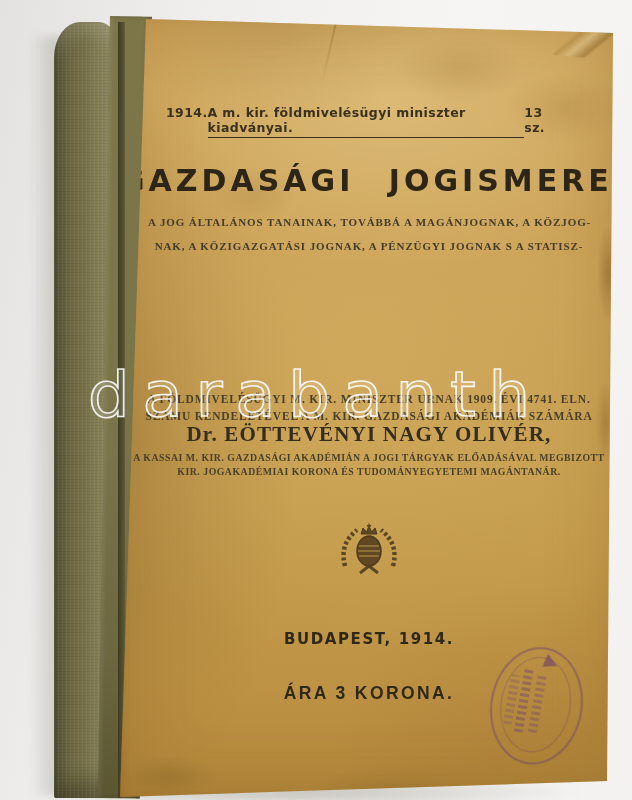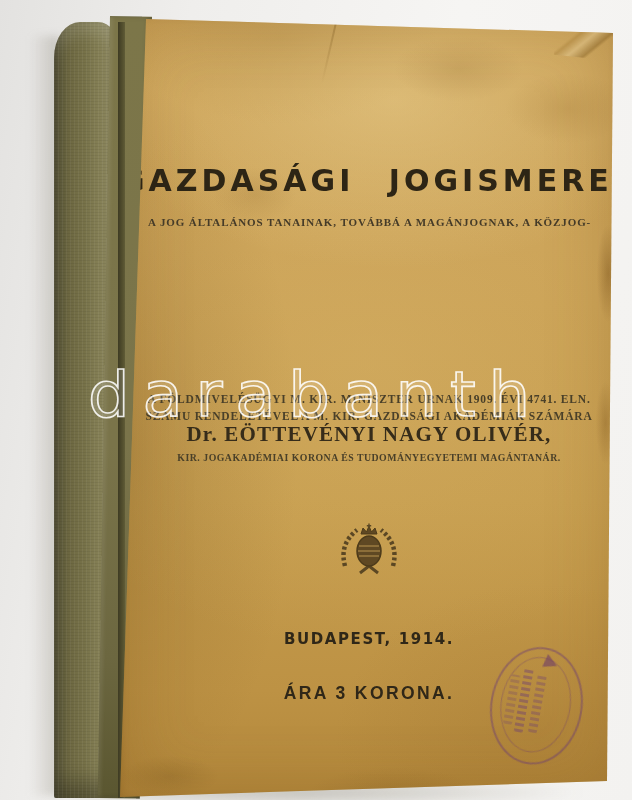--- a/index.html
+++ b/index.html
@@ -167,35 +167,42 @@
   </div>
   <div class="cloth-strip"></div>
   <div class="hinge"></div>
 
   <div class="cover">
     <div class="stains"></div>
     <div class="vignette"></div>
     <div class="corner-wear"></div>
     <div class="crease"></div>
 
+    <div class="header-row">
+      <span>1914.</span>
+      <span class="series-underline">A m. kir. földmivelésügyi miniszter kiadványai.</span>
+      <span>13 sz.</span>
+    </div>
 
     <div class="book-title">GAZDASÁGI JOGISMERET.</div>
 
     <div class="subtitle-block">
       <div>A JOG ÁLTALÁNOS TANAINAK, TOVÁBBÁ A MAGÁNJOGNAK, A KÖZJOG-</div>
+      <div>NAK, A KÖZIGAZGATÁSI JOGNAK, A PÉNZÜGYI JOGNAK S A STATISZ-</div>
     </div>
 
     <div class="decree-block">
       <div>A FÖLDMIVELÉSÜGYI M. KIR. MINISZTER URNAK 1909. ÉVI 4741. ELN.</div>
       <div>SZÁMU RENDELETÉVEL A M. KIR. GAZDASÁGI AKADÉMIÁK SZÁMÁRA</div>
     </div>
 
     <div class="author-name">Dr. EÖTTEVÉNYI NAGY OLIVÉR,</div>
 
     <div class="author-desc">
+      <div>A KASSAI M. KIR. GAZDASÁGI AKADÉMIÁN A JOGI TÁRGYAK ELŐADÁSÁVAL MEGBIZOTT</div>
       <div>KIR. JOGAKADÉMIAI KORONA ÉS TUDOMÁNYEGYETEMI MAGÁNTANÁR.</div>
     </div>
 
     <svg class="crest" viewBox="0 0 68 62">
       <path d="M10 46 Q4 24 22 10" stroke="#4d3c1e" stroke-width="4.5" fill="none" stroke-dasharray="3 2.5"></path>
       <path d="M58 46 Q64 24 46 10" stroke="#4d3c1e" stroke-width="4.5" fill="none" stroke-dasharray="3 2.5"></path>
       <path d="M25 53 L34 46 L43 53" stroke="#4d3c1e" stroke-width="3" fill="none"></path>
       <ellipse cx="34" cy="31" rx="12" ry="15" fill="#513d1d" stroke="#3c2d13" stroke-width="1.5"></ellipse>
       <path d="M24 26 h20 M23 31 h22 M24 36 h20" stroke="#b99350" stroke-width="1.2"></path>
       <path d="M26 14 l2 -6 3.5 4 2.5 -6 2.5 6 3.5 -4 2 6 z" fill="#513d1d" stroke="#3c2d13" stroke-width="1"></path>

